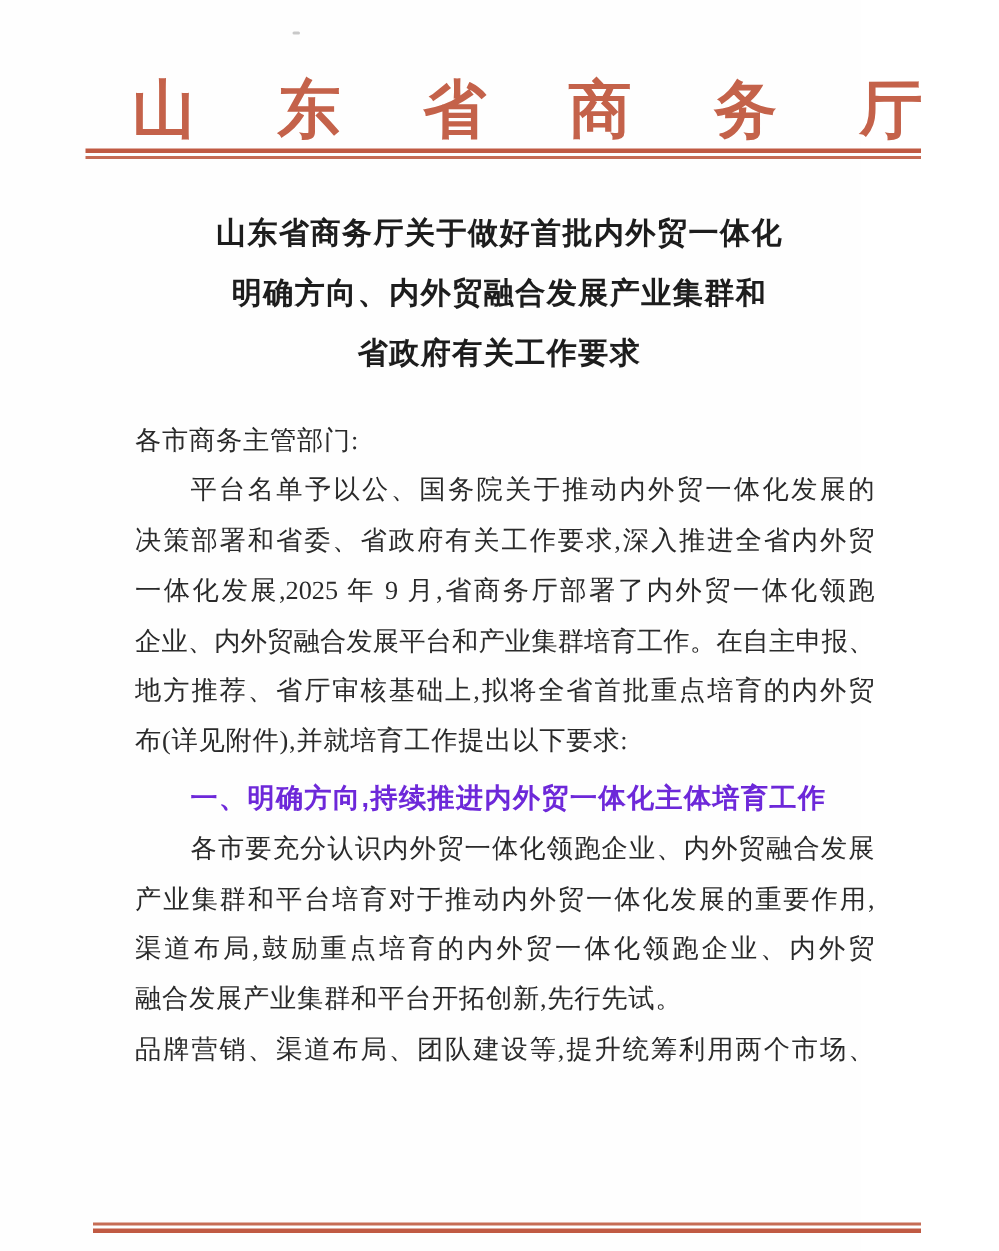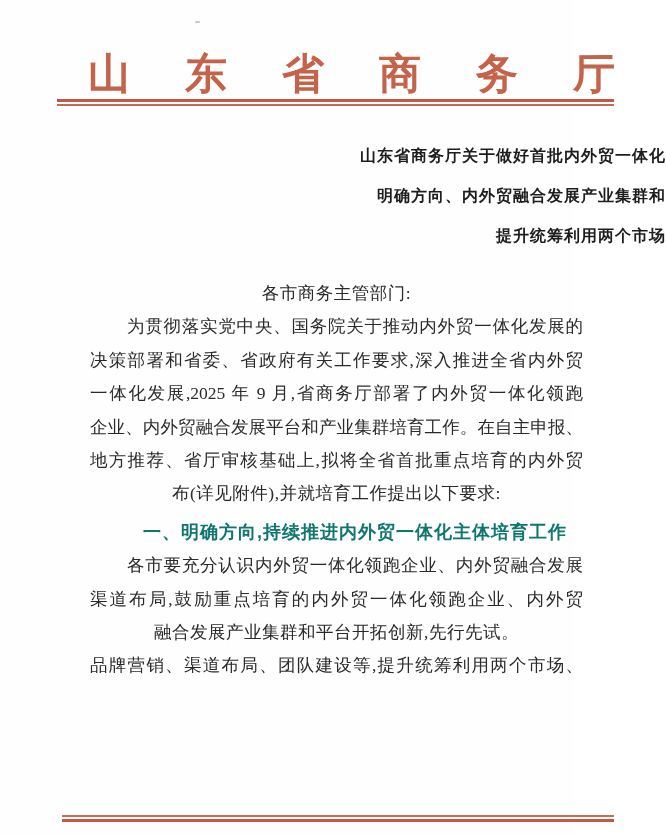--- a/index.html
+++ b/index.html
@@ -44,55 +44,53 @@
   
   .doc-title {
     position: absolute;
     left: 0;
     top: 136px;
     width: 666px;
     text-align: center;
     color: #1d1d1d;
   }
   .doc-title .t-line {
-    font-size: 16px;
+    font-size: 20px;
     line-height: 40px;
     font-weight: bold;
     letter-spacing: 1px;
-    text-align: right;
   }
   
   .body-text {
     position: absolute;
     left: 90px;
     top: 277px;
     width: 493px;
     color: #2a2a2a;
   }
   .line {
     height: 33.4px;
     line-height: 33.4px;
     font-size: 17.5px;
     letter-spacing: 0.5px;
     white-space: nowrap;
-    text-align: center;
   }
   .line.fill {
     text-align: justify;
     text-align-last: justify;
     white-space: normal;
     letter-spacing: normal;
   }
   .line.indent { text-indent: 37px; }
   .line.heading {
     font-family: "Liberation Sans", "DejaVu Sans", sans-serif;
     font-weight: bold;
     font-size: 18px;
     letter-spacing: 1px;
-    color: #0f766e;
+    color: #6d28d9;
     margin-top: 5px;
   }
   
   .footer-rule {
     position: absolute;
     left: 62px;
     top: 815px;
     width: 552px;
   }
   .footer-rule .thin  { height: 1.5px; background: #c66d55; }
@@ -120,33 +118,34 @@
 
   <div class="header-rule">
     <div class="thick"></div>
     <div class="gap"></div>
     <div class="thin"></div>
   </div>
 
   <div class="doc-title">
     <div class="t-line">山东省商务厅关于做好首批内外贸一体化</div>
     <div class="t-line">明确方向、内外贸融合发展产业集群和</div>
-    <div class="t-line">提升统筹利用两个市场</div>
+    <div class="t-line">省政府有关工作要求</div>
   </div>
 
   <div class="body-text">
     <div class="line">各市商务主管部门:</div>
-    <div class="line indent fill">为贯彻落实党中央、国务院关于推动内外贸一体化发展的</div>
+    <div class="line indent fill">平台名单予以公、国务院关于推动内外贸一体化发展的</div>
     <div class="line fill">决策部署和省委、省政府有关工作要求,深入推进全省内外贸</div>
     <div class="line fill">一体化发展,2025 年 9 月,省商务厅部署了内外贸一体化领跑</div>
     <div class="line fill">企业、内外贸融合发展平台和产业集群培育工作。在自主申报、</div>
     <div class="line fill">地方推荐、省厅审核基础上,拟将全省首批重点培育的内外贸</div>
     <div class="line">布(详见附件),并就培育工作提出以下要求:</div>
     <div class="line indent heading">一、明确方向,持续推进内外贸一体化主体培育工作</div>
     <div class="line indent fill">各市要充分认识内外贸一体化领跑企业、内外贸融合发展</div>
+    <div class="line fill">产业集群和平台培育对于推动内外贸一体化发展的重要作用,</div>
     <div class="line fill">渠道布局,鼓励重点培育的内外贸一体化领跑企业、内外贸</div>
     <div class="line">融合发展产业集群和平台开拓创新,先行先试。</div>
     <div class="line fill">品牌营销、渠道布局、团队建设等,提升统筹利用两个市场、</div>
   </div>
 
   <div class="footer-rule">
     <div class="thin"></div>
     <div class="gap"></div>
     <div class="thick"></div>
   </div>

